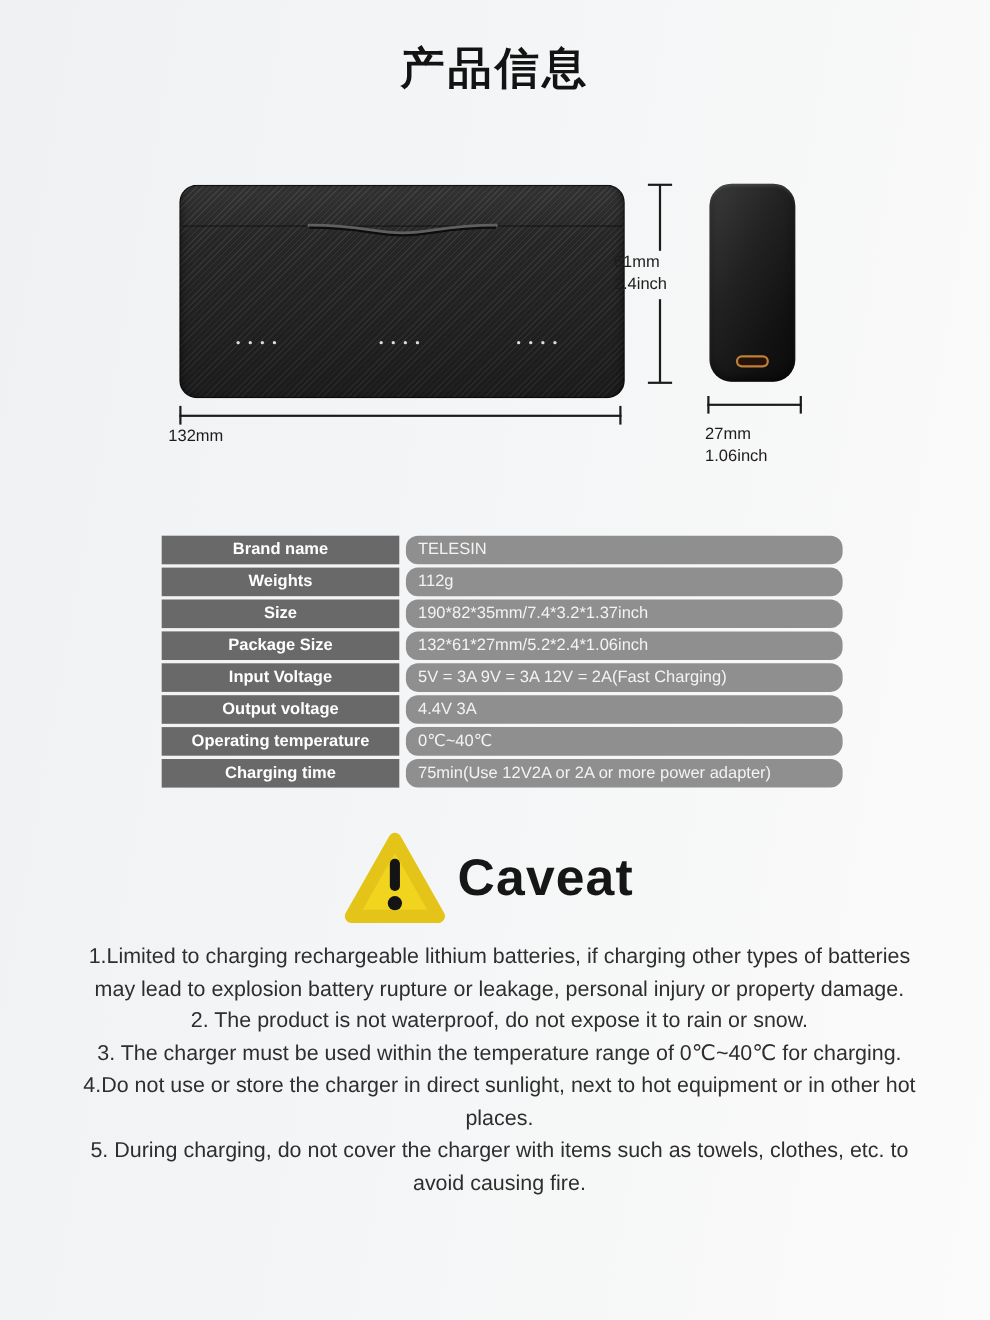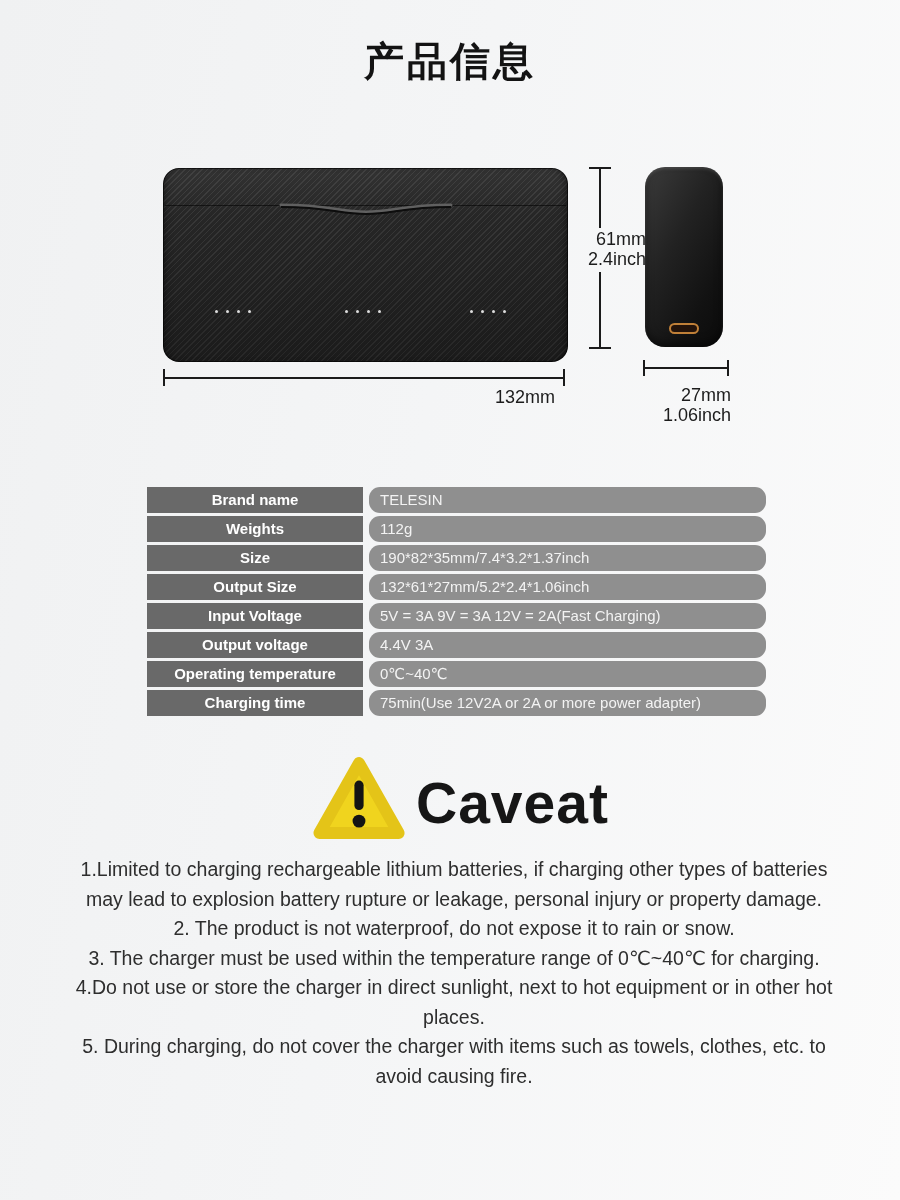--- a/index.html
+++ b/index.html
@@ -37,41 +37,41 @@
     box-shadow:inset 0 2px 3px rgba(255,255,255,0.12), inset 0 -4px 8px rgba(0,0,0,0.5);
   }
   .usb-port{
     position:absolute;left:24px;top:156px;width:30px;height:11px;border-radius:6px;
     border:2px solid #c08038;background:#23130a;box-sizing:border-box;
   }
 
   
   .dim{position:absolute;background:#1b1b1b;}
   .dim-label{
-    position:absolute;text-align:right;font-size:18px;line-height:20px;color:#1c1c1c;
+    position:absolute;text-align:left;font-size:15px;line-height:20px;color:#1c1c1c;
   }
 
   
   .spec-table{
     position:absolute;left:147px;top:460px;width:619px;
     display:grid;grid-template-columns:216px 1fr;column-gap:6px;row-gap:3px;margin-top:27px;
   }
   .spec-label{
     background:#696969;color:#fff;font-weight:bold;font-size:15px;
     height:26px;line-height:26px;text-align:center;
   }
   .spec-value{
     background:#8f8f8f;color:#f3f3f3;font-size:15px;
     height:26px;line-height:26px;padding-left:11px;white-space:nowrap;overflow:hidden;border-radius:11px;
   }
 
   
   .warning-triangle{position:absolute;left:313px;top:754px;width:92px;height:90px;}
   .caveat-heading{
-    position:absolute;left:416px;top:770px;font-size:57px;font-weight:bold;color:#161616;margin:0;
+    position:absolute;left:416px;top:770px;font-size:47px;font-weight:bold;color:#161616;margin:0;
     letter-spacing:1px;
   }
   .warnings{
     position:absolute;left:61px;top:855px;width:786px;
     font-size:19.5px;line-height:29.5px;color:#2e2e2e;text-align:center;
   }
   .warnings p{margin:0;}
 </style>
 </head>
 <body>
@@ -134,21 +134,21 @@
     <div>1.06inch</div>
   </div>
 
   <div class="spec-table">
     <div class="spec-label">Brand name</div>
     <div class="spec-value">TELESIN</div>
     <div class="spec-label">Weights</div>
     <div class="spec-value">112g</div>
     <div class="spec-label">Size</div>
     <div class="spec-value">190*82*35mm/7.4*3.2*1.37inch</div>
-    <div class="spec-label">Output Size</div>
+    <div class="spec-label">Package Size</div>
     <div class="spec-value">132*61*27mm/5.2*2.4*1.06inch</div>
     <div class="spec-label">Input Voltage</div>
     <div class="spec-value">5V = 3A   9V = 3A   12V = 2A(Fast Charging)</div>
     <div class="spec-label">Output voltage</div>
     <div class="spec-value">4.4V 3A</div>
     <div class="spec-label">Operating temperature</div>
     <div class="spec-value">0℃~40℃</div>
     <div class="spec-label">Charging time</div>
     <div class="spec-value">75min(Use 12V2A or 2A or more power adapter)</div>
   </div>

